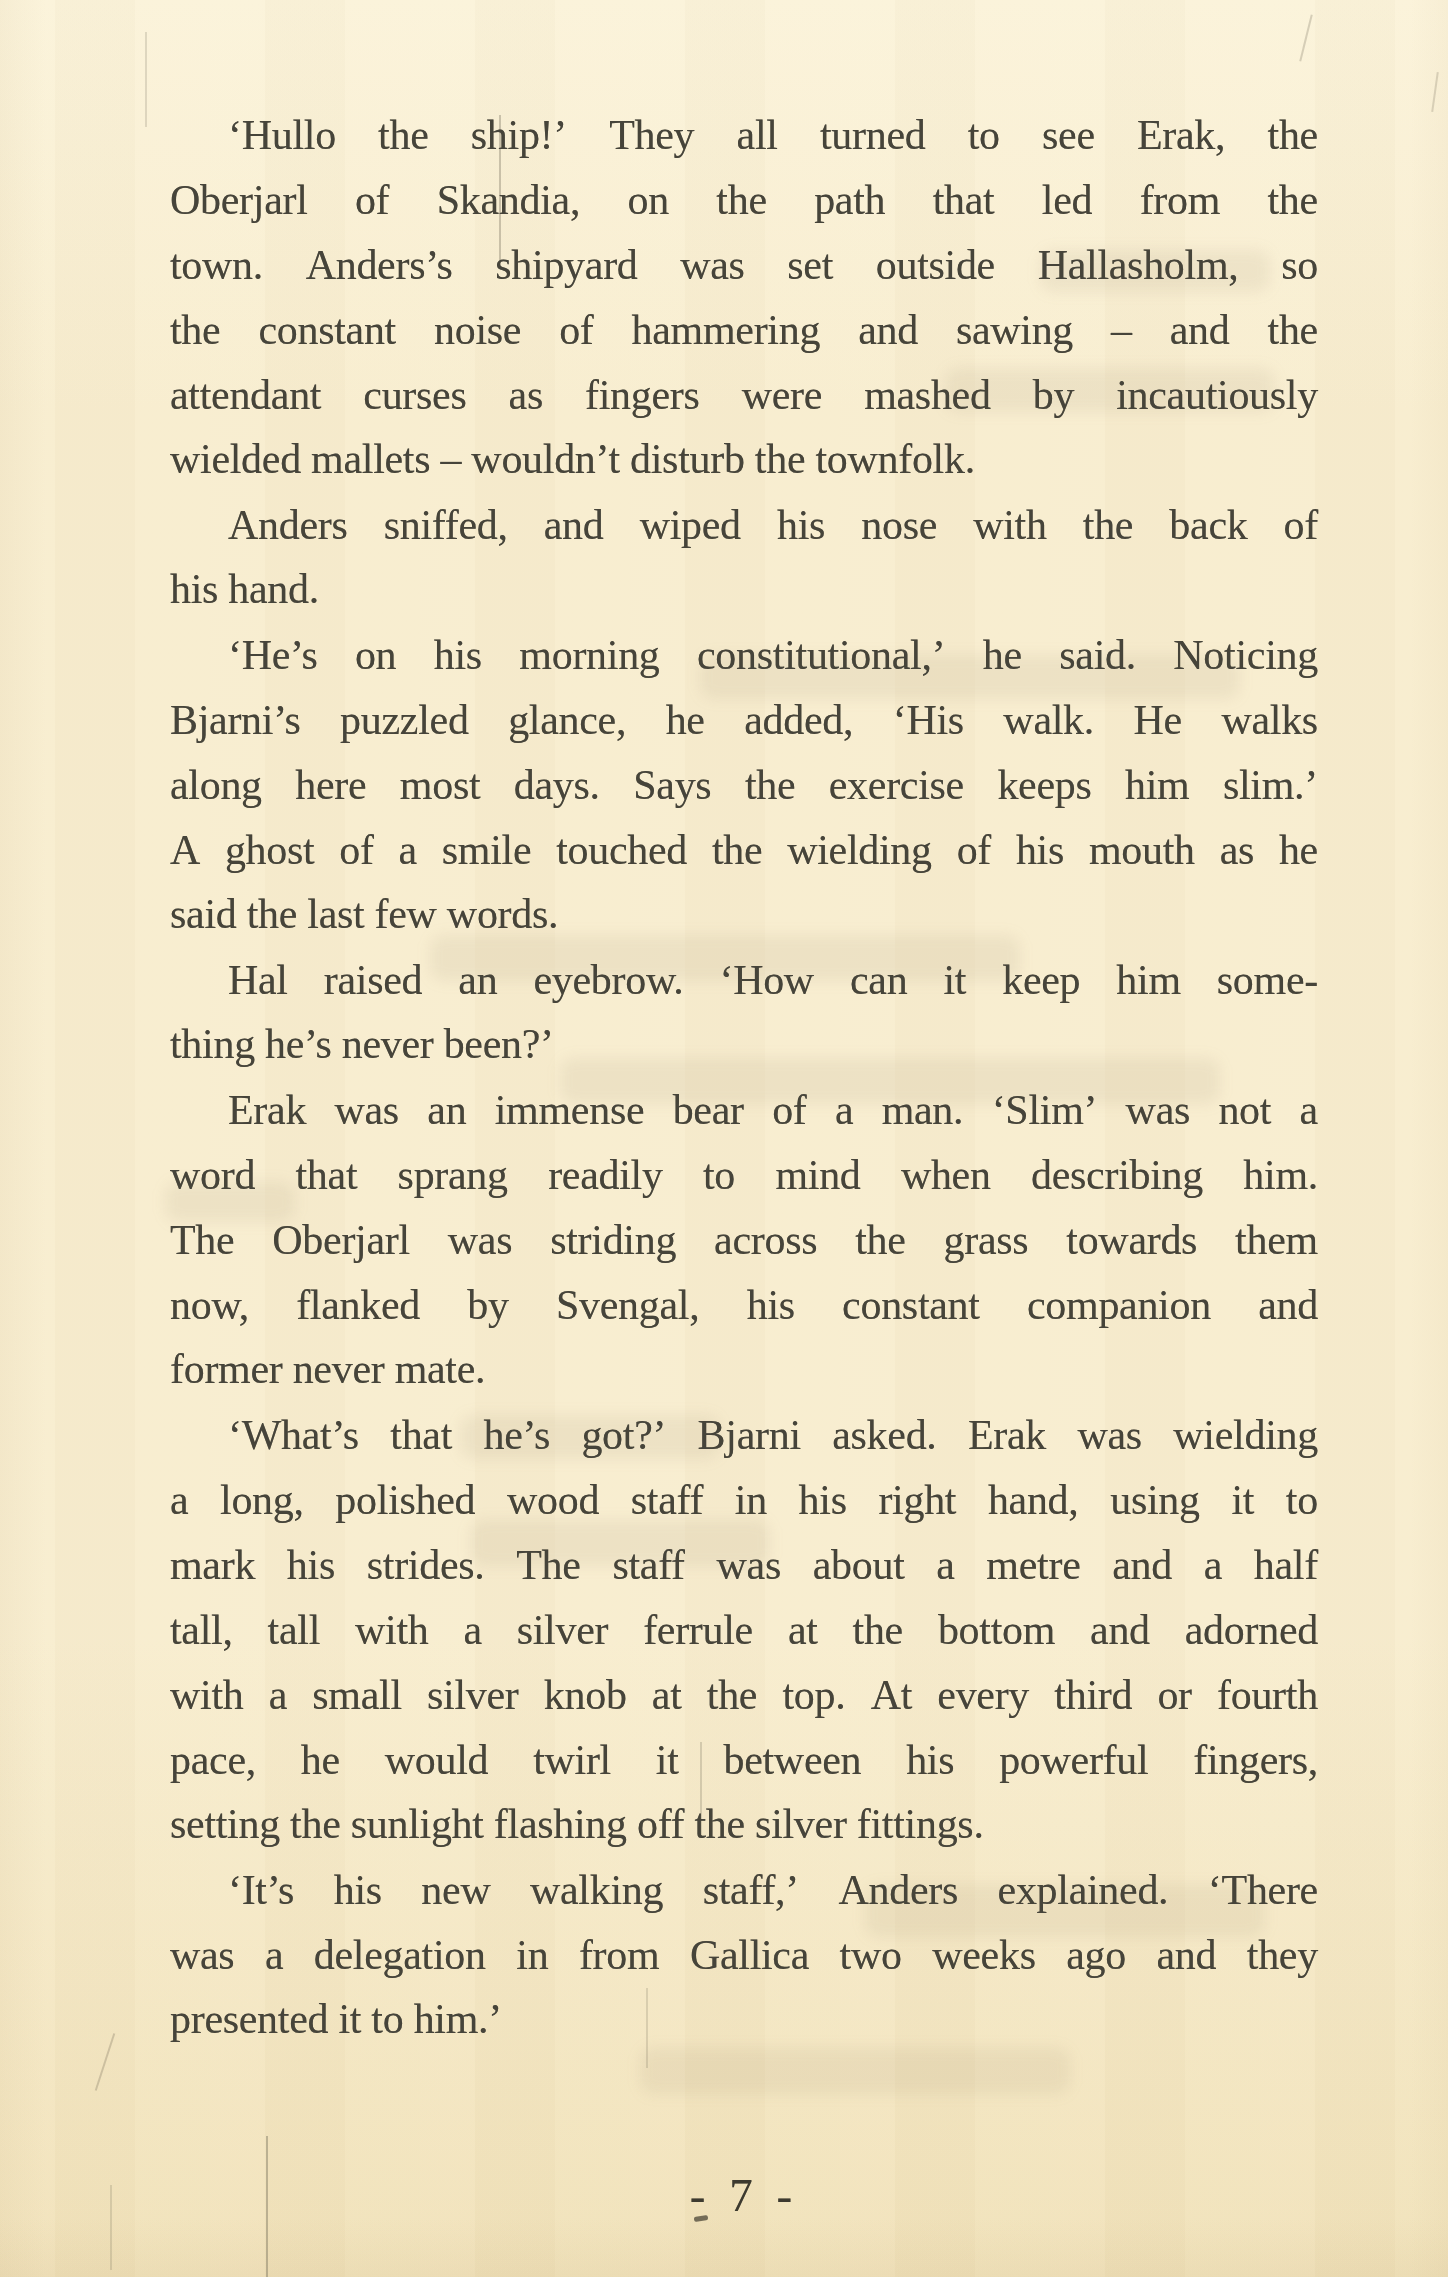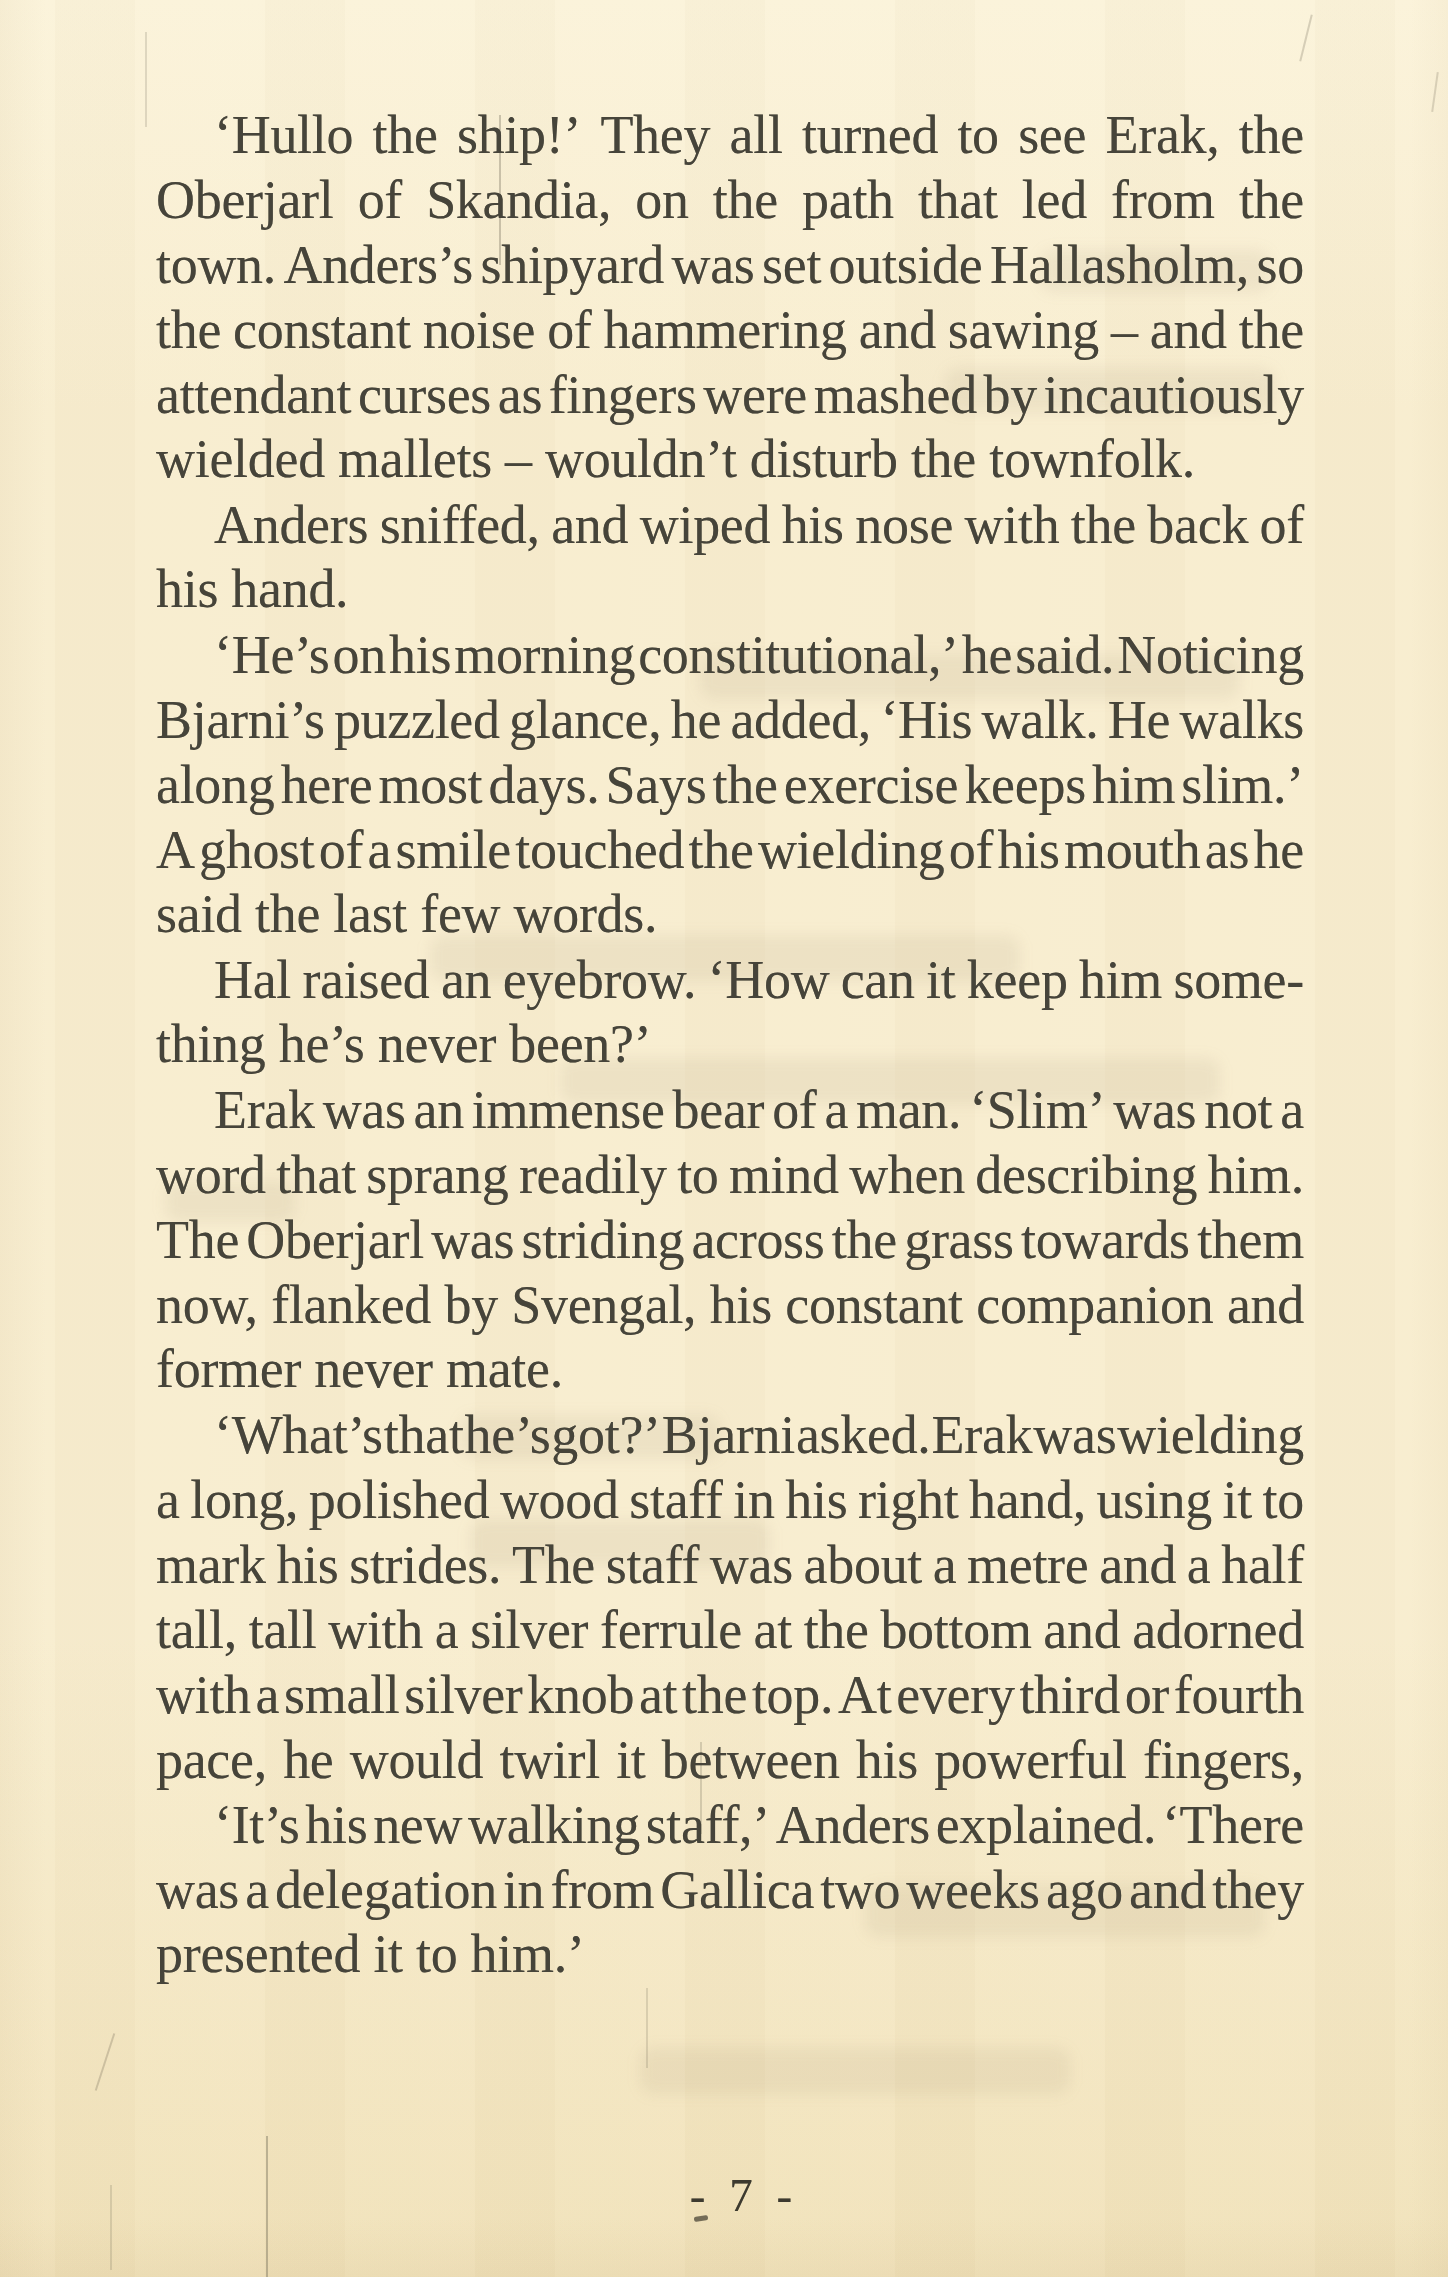--- a/index.html
+++ b/index.html
@@ -52,25 +52,25 @@
     border-radius: 14px;
     filter: blur(7px);
     pointer-events: none;
   }
 
   
   .mark { position: absolute; pointer-events: none; }
 
   .body-text {
     position: absolute;
-    left: 156px;
+    left: 170px;
     top: 102px;
     width: 1148px;
     color: var(--ink);
-    font-size: 54px;
+    font-size: 42px;
     letter-spacing: -0.3px;
     text-shadow: 0 0 0.6px rgba(70, 66, 52, 0.55);
   }
   .line {
     height: 65px;
     display: flex;
     justify-content: space-between;
     align-items: center;
     white-space: nowrap;
   }
@@ -385,20 +385,21 @@
           <span>pace,</span>
           <span>he</span>
           <span>would</span>
           <span>twirl</span>
           <span>it</span>
           <span>between</span>
           <span>his</span>
           <span>powerful</span>
           <span>fingers,</span>
         </div>
+        <div class="line last">setting the sunlight flashing off the silver fittings.</div>
       </div>
       <div>
         <div class="line first">
           <span>‘It’s</span>
           <span>his</span>
           <span>new</span>
           <span>walking</span>
           <span>staff,’</span>
           <span>Anders</span>
           <span>explained.</span>

